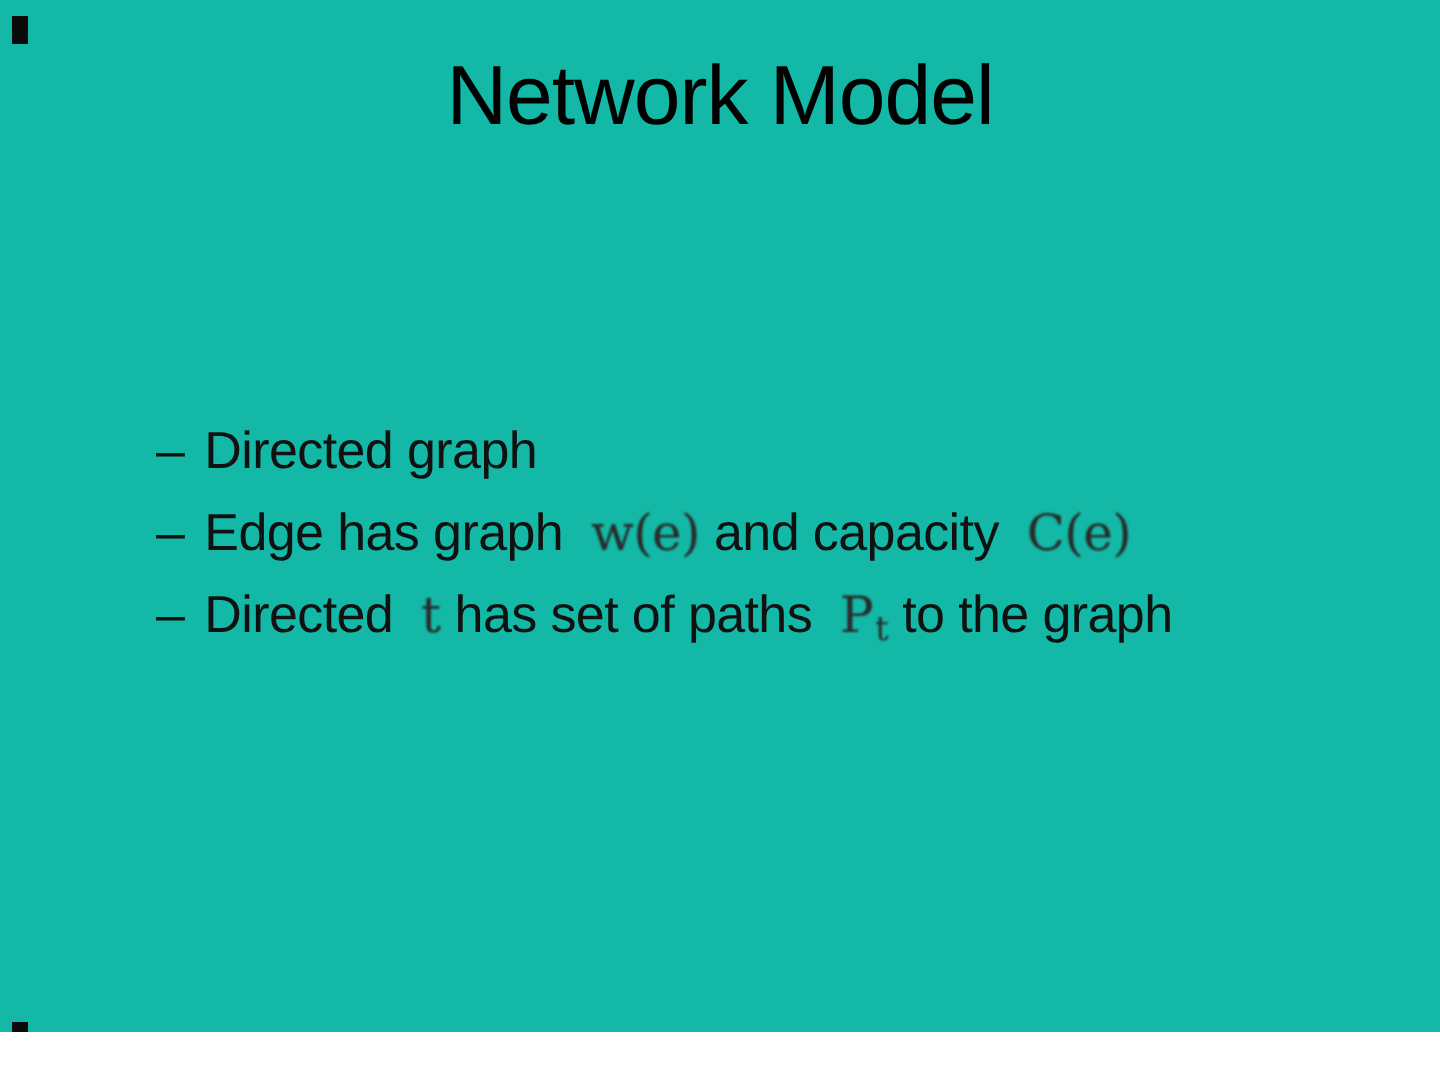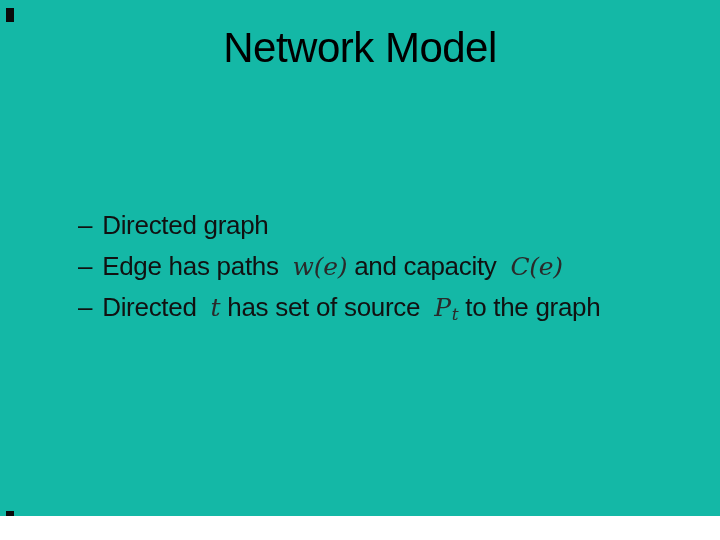--- a/index.html
+++ b/index.html
@@ -53,21 +53,20 @@
     white-space: nowrap;
     color: #111111;
   }
   .bullet-marker {
     display: inline-block;
     margin-right: 10px;
   }
   .seg-text { }
   .seg-math {
     font-family: "DejaVu Serif", serif;
-    font-style: italic;
     font-size: 25px;
     color: #2a2a2a;
     margin: 0 7px;
     filter: blur(0.4px);
   }
   .seg-math sub {
     font-size: 17px;
     line-height: 0;
     vertical-align: -4px;
     margin-left: 1px;
@@ -80,16 +79,16 @@
 <body>
 
 <div id="slide">
   <div id="corner-top" class="corner-mark"></div>
   <div id="corner-bottom" class="corner-mark"></div>
 
   <div id="title">Network Model</div>
 
   <div id="bullets">
       <div class="bullet-line"><span class="bullet-marker">–</span><span class="seg-text">Directed graph</span></div>
-      <div class="bullet-line"><span class="bullet-marker">–</span><span class="seg-text">Edge has paths</span> <span class="seg-math">w(e)</span><span class="seg-text">and capacity</span> <span class="seg-math">C(e)</span></div>
-      <div class="bullet-line"><span class="bullet-marker">–</span><span class="seg-text">Directed</span> <span class="seg-math">t</span><span class="seg-text">has set of source</span> <span class="seg-math math-script">P<sub>t</sub></span><span class="seg-text">to the graph</span></div>
+      <div class="bullet-line"><span class="bullet-marker">–</span><span class="seg-text">Edge has graph</span> <span class="seg-math">w(e)</span><span class="seg-text">and capacity</span> <span class="seg-math">C(e)</span></div>
+      <div class="bullet-line"><span class="bullet-marker">–</span><span class="seg-text">Directed</span> <span class="seg-math">t</span><span class="seg-text">has set of paths</span> <span class="seg-math math-script">P<sub>t</sub></span><span class="seg-text">to the graph</span></div>
     </div>
 </div>
 
 </body></html>

